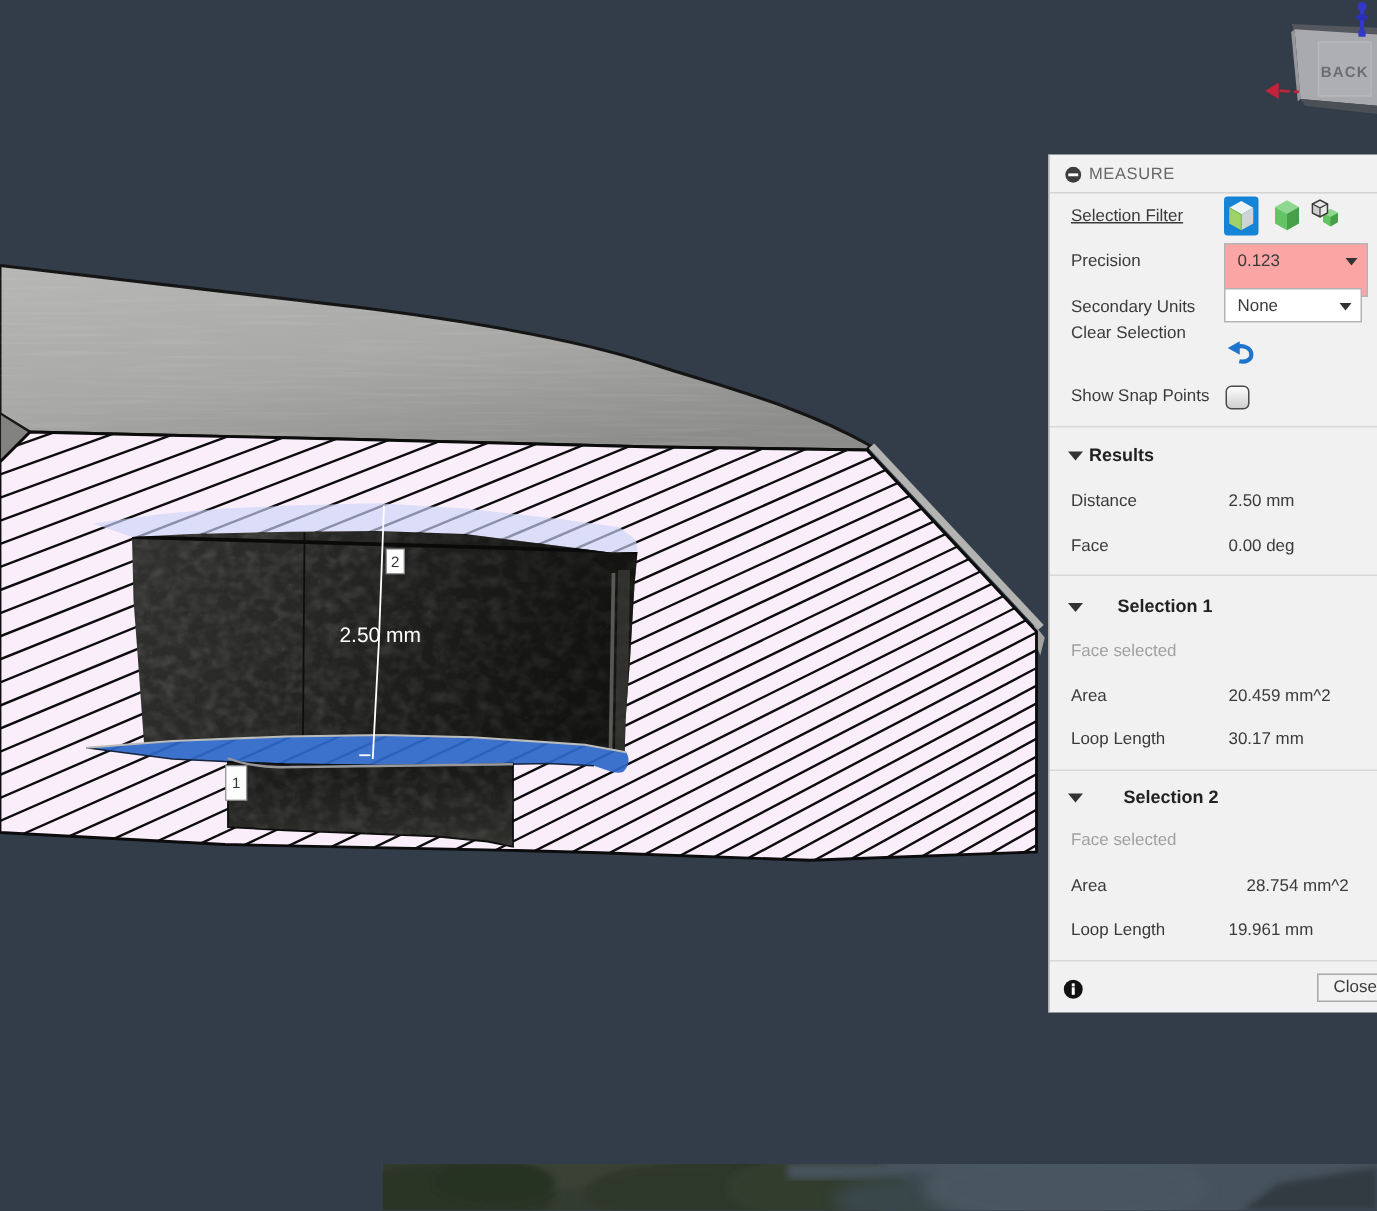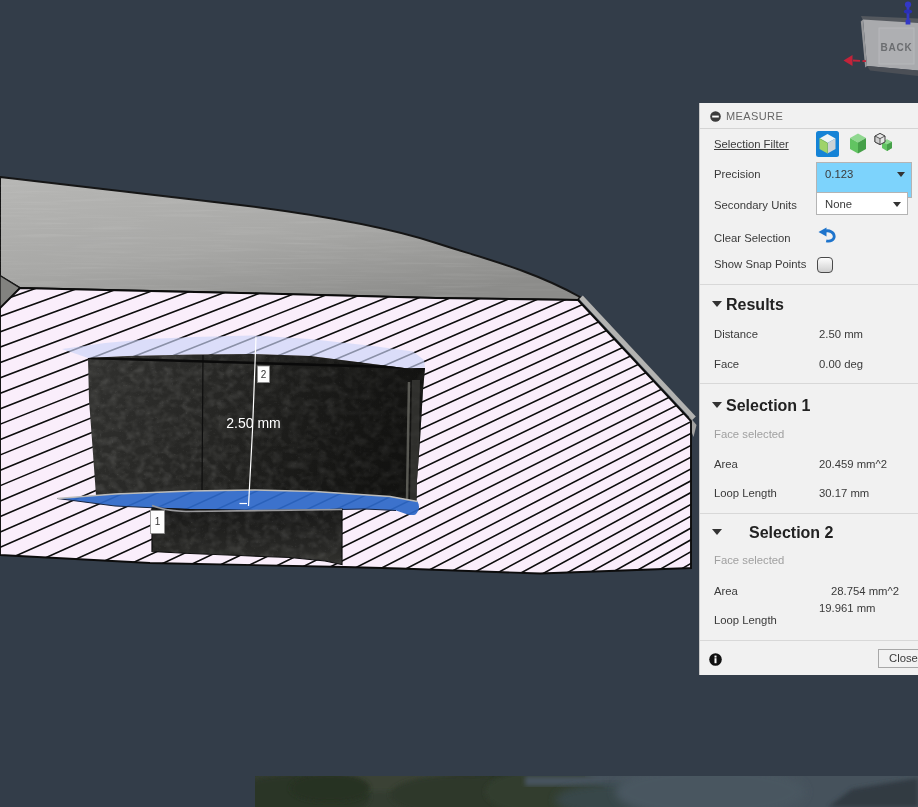--- a/index.html
+++ b/index.html
@@ -2,21 +2,21 @@
 <html><head>
 <meta charset="utf-8">
 <style>
 html,body{margin:0;padding:0;}
 body{width:918px;height:807px;overflow:hidden;position:relative;background:#333d49;font-family:"Liberation Sans",sans-serif;}
 #scene{position:absolute;left:0;top:0;}
 #panel{position:absolute;left:699px;top:103px;width:219px;height:572px;background:#f1f1f1;border-left:1px solid #c8c8c8;box-sizing:border-box;font-size:11.3px;color:#3a3a3a;}
 .sep{position:absolute;left:0;width:219px;height:1px;background:#d8d8d8;}
 .lbl{position:absolute;left:14px;white-space:nowrap;}
 .val{position:absolute;left:119px;white-space:nowrap;}
-.hdr{position:absolute;left:26px;font-weight:bold;font-size:16px;color:#222;white-space:nowrap;}
+.hdr{position:absolute;left:26px;font-weight:bold;font-size:12px;color:#222;white-space:nowrap;}
 .tri{position:absolute;left:12px;width:0;height:0;border-left:5px solid transparent;border-right:5px solid transparent;border-top:6px solid #333;}
 .gray{color:#a0a0a0;}
 </style>
 </head>
 <body>
 <svg id="scene" width="918" height="807" viewBox="0 0 918 807">
 <defs>
 <clipPath id="hatchclip">
 <path d="M0,308 L20,288 L105,290 L240,293 L436,298 L578,300 L691,421 L691,568 L540,573.5 L400,568.5 L345,567 L150,563 L0,555 Z"></path>
 </clipPath>
@@ -186,68 +186,68 @@
      <path d="M9,14 L14,11.4 L19,14 L19,20 L14,23 L9,20 Z" fill="#62c462"></path>
      <path d="M14,11.4 L19,14 L14,16.6 L9,14 Z" fill="#90d890"></path>
      <path d="M14,16.6 L19,14 L19,20 L14,23 Z" fill="#46a049"></path>
      <path d="M2,8 L7,5.4 L12,8 L12,14 L7,16.6 L2,14 Z" fill="#e8e8e8" stroke="#3a3a3a" stroke-width="1"></path>
      <path d="M2,8 L7,10.6 L7,16.4 L2,14 Z" fill="#cfcfcf" stroke="#3a3a3a" stroke-width="0.8"></path>
      <path d="M7,10.6 L12,8" fill="none" stroke="#3a3a3a" stroke-width="0.8"></path>
    </g>
  </svg>
 
  <div class="lbl" style="top:65px;">Precision</div>
- <div style="position:absolute;left:116px;top:59px;width:96px;height:36px;background:#7dd3fc;border:1px solid #b4b4b4;box-sizing:border-box;">
+ <div style="position:absolute;left:116px;top:59px;width:96px;height:36px;background:#fca5a5;border:1px solid #b4b4b4;box-sizing:border-box;">
    <div style="position:absolute;left:8px;top:4.5px;">0.123</div>
    <div style="position:absolute;right:6px;top:9px;width:0;height:0;border-left:4.5px solid transparent;border-right:4.5px solid transparent;border-top:5.5px solid #333;"></div>
  </div>
 
  <div class="lbl" style="top:96px;">Secondary Units</div>
  <div style="position:absolute;left:116px;top:89px;width:92px;height:23px;background:#fff;border:1px solid #b4b4b4;box-sizing:border-box;">
    <div style="position:absolute;left:8px;top:4.5px;">None</div>
    <div style="position:absolute;right:6px;top:9px;width:0;height:0;border-left:4.5px solid transparent;border-right:4.5px solid transparent;border-top:5.5px solid #333;"></div>
  </div>
 
- <div class="lbl" style="top:129px;">Clear Selection</div>
+ <div class="lbl" style="top:113px;">Clear Selection</div>
  <svg style="position:absolute;left:118px;top:123px" width="19" height="17" viewBox="0 0 19 17">
    <path d="M0.5,6 L8.5,1.5 L8.5,10.5 Z" fill="#1e74cc"></path>
    <path d="M6.5,5.2 C11.5,3.8 16,6.2 16.2,10.2 C16.4,13.8 12.5,15.8 8.2,14.8" fill="none" stroke="#1e74cc" stroke-width="2.8"></path>
  </svg>
 
  <div class="lbl" style="top:155px;">Show Snap Points</div>
  <div style="position:absolute;left:117px;top:154px;width:14px;height:14px;border:1.5px solid #4a4a4a;border-radius:4px;background:linear-gradient(#fdfdfd,#cfcfcf);"></div>
 
  <div class="sep" style="top:181px;"></div>
 
  <div class="tri" style="top:198px;"></div>
  <div class="hdr" style="top:193px;">Results</div>
  <div class="lbl" style="top:225px;">Distance</div>
  <div class="val" style="top:225px;">2.50 mm</div>
  <div class="lbl" style="top:255px;">Face</div>
  <div class="val" style="top:255px;">0.00 deg</div>
 
  <div class="sep" style="top:280px;"></div>
 
  <div class="tri" style="top:299px;"></div>
- <div class="hdr" style="top:294px;">Selection 1</div>
+ <div class="hdr" style="top:294px;margin-left:19px;">Selection 1</div>
  <div class="lbl gray" style="top:325px;">Face selected</div>
  <div class="lbl" style="top:355px;">Area</div>
  <div class="val" style="top:355px;text-align:center;">20.459 mm^2</div>
  <div class="lbl" style="top:384px;">Loop Length</div>
  <div class="val" style="top:384px;">30.17 mm</div>
 
  <div class="sep" style="top:410px;"></div>
 
  <div class="tri" style="top:426px;"></div>
  <div class="hdr" style="top:421px;margin-left:23px;">Selection 2</div>
  <div class="lbl gray" style="top:451px;">Face selected</div>
  <div class="lbl" style="top:482px;">Area</div>
  <div class="val" style="top:482px;margin-left:12px;">28.754 mm^2</div>
  <div class="lbl" style="top:511px;">Loop Length</div>
- <div class="val" style="top:499px;text-align:right;">19.961 mm</div>
+ <div class="val" style="top:511px;text-align:right;">19.961 mm</div>
 
  <div class="sep" style="top:537px;"></div>
 
  <svg style="position:absolute;left:9px;top:550px" width="13" height="13" viewBox="0 0 13 13">
       <circle cx="6.5" cy="6.5" r="6.3" fill="#111"></circle>
       <rect x="5.5" y="5.2" width="2" height="5" fill="#fff"></rect>
       <rect x="5.5" y="2.6" width="2" height="2" fill="#fff"></rect>
     </svg>
  <div style="position:absolute;left:178px;top:546px;width:60px;height:19px;background:#f2f2f2;border:1px solid #a8a8a8;box-sizing:border-box;text-align:left;padding:2px 0 0 10px;">Close</div>
 </div>

